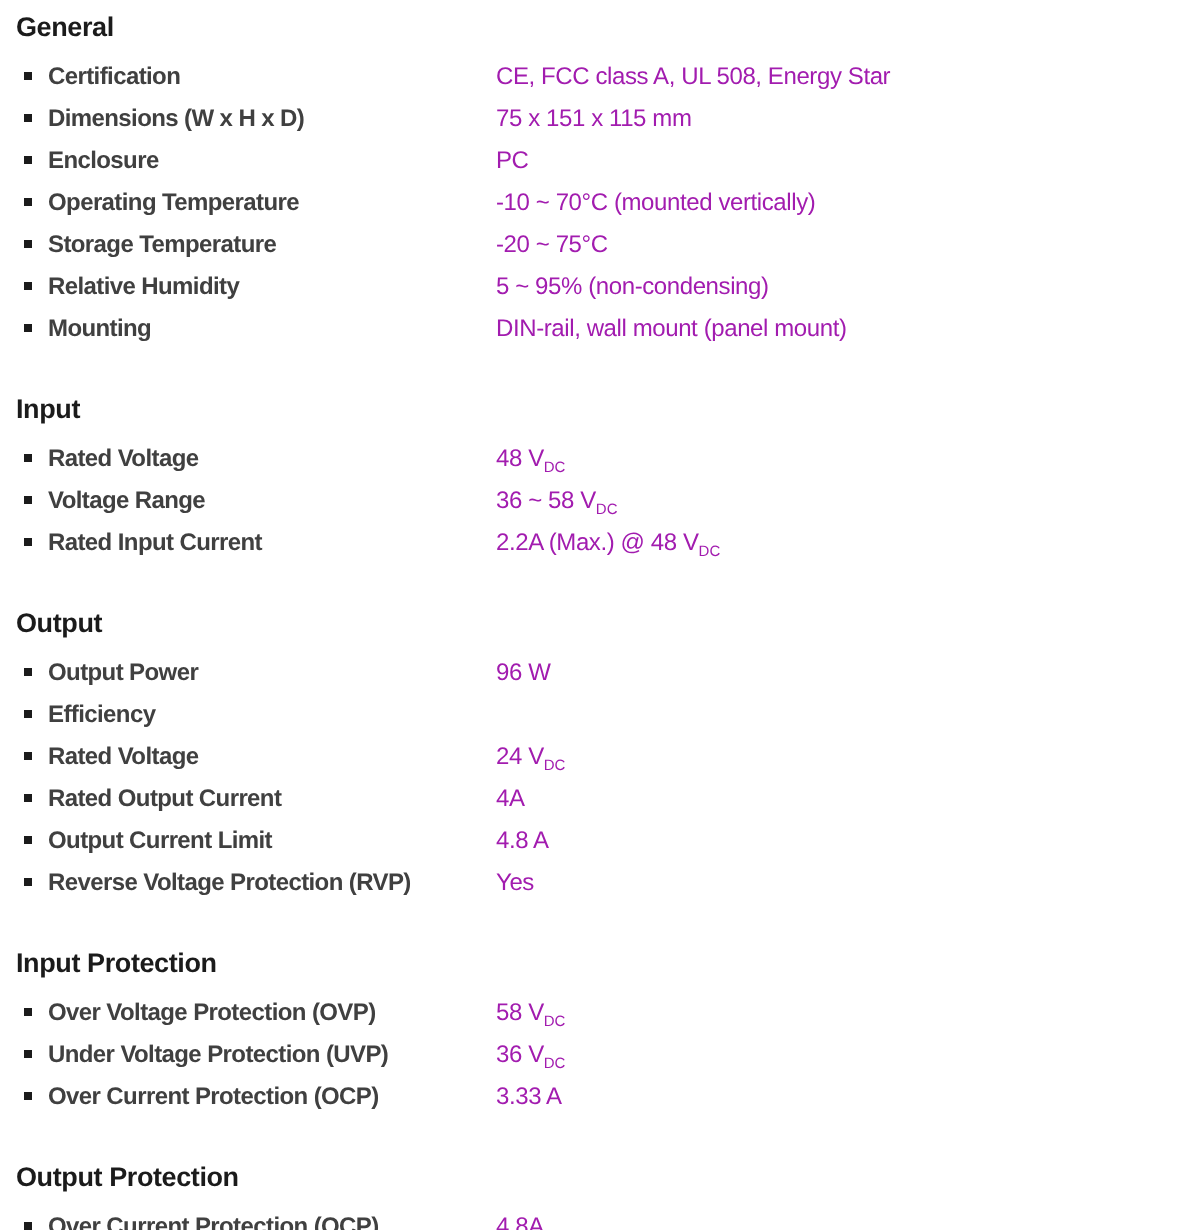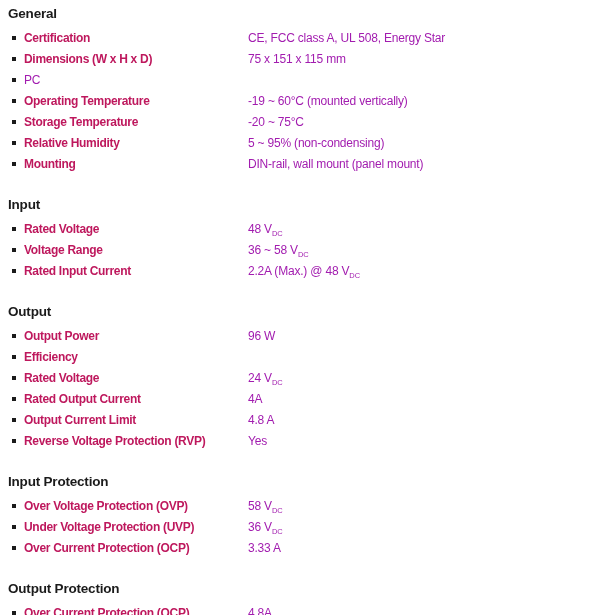--- a/index.html
+++ b/index.html
@@ -37,21 +37,21 @@
     height: 4px;
     background: #1b1b1b;
     flex: 0 0 4px;
     margin-right: 8px;
   }
   .label {
     width: 224px;
     flex: 0 0 224px;
     font-size: 12px;
     font-weight: bold;
-    color: #be185d;
+    color: #404040;
     letter-spacing: -0.3px;
     white-space: nowrap;
     overflow: hidden;
   }
   .value {
     font-size: 12px;
     color: #a21caf;
     letter-spacing: -0.2px;
     white-space: nowrap;
   }
@@ -73,26 +73,27 @@
     <span class="label">Certification</span>
     <span class="value"><span>CE, FCC class A, UL 508, Energy Star</span></span>
   </div>
       <div class="row">
     <span class="bullet"></span>
     <span class="label">Dimensions (W x H x D)</span>
     <span class="value"><span>75 x 151 x 115 mm</span></span>
   </div>
       <div class="row">
     <span class="bullet"></span>
+    <span class="label">Enclosure</span>
     <span class="value"><span>PC</span></span>
   </div>
       <div class="row">
     <span class="bullet"></span>
     <span class="label">Operating Temperature</span>
-    <span class="value"><span>-19 ~ 60°C (mounted vertically)</span></span>
+    <span class="value"><span>-10 ~ 70°C (mounted vertically)</span></span>
   </div>
       <div class="row">
     <span class="bullet"></span>
     <span class="label">Storage Temperature</span>
     <span class="value"><span>-20 ~ 75°C</span></span>
   </div>
       <div class="row">
     <span class="bullet"></span>
     <span class="label">Relative Humidity</span>
     <span class="value"><span>5 ~ 95% (non-condensing)</span></span>

